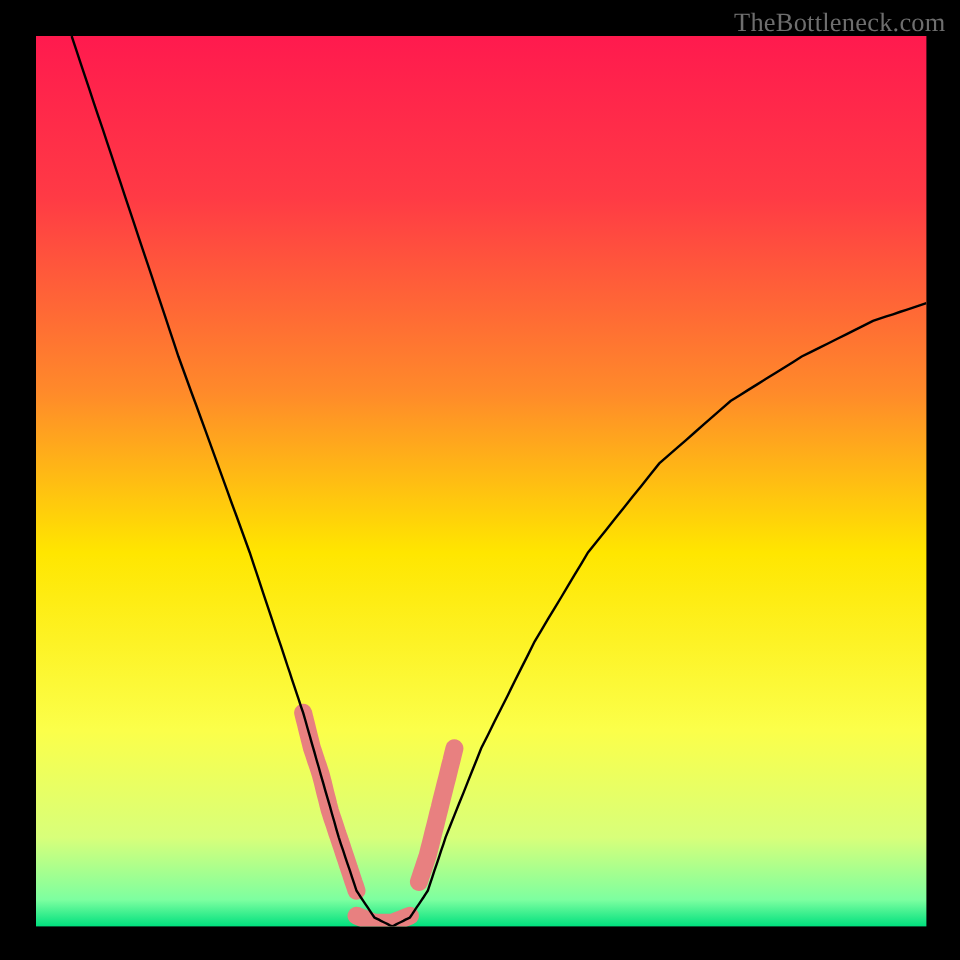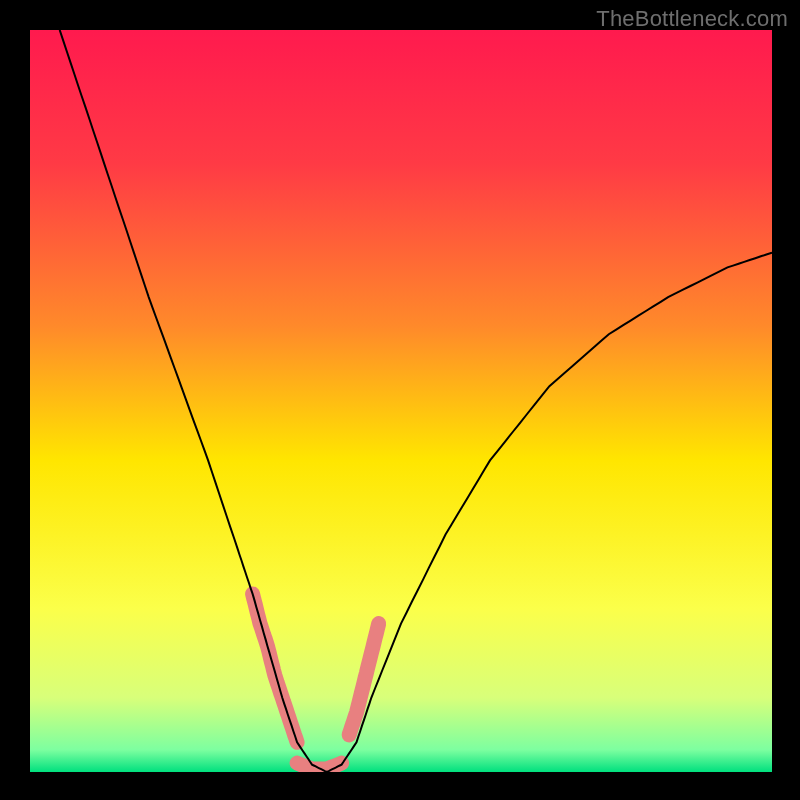--- a/index.html
+++ b/index.html
@@ -8,20 +8,21 @@
     width: 800px;
     height: 800px;
     background: #000;
     font-family: Arial, Helvetica, sans-serif;
     overflow: hidden;
   }
   .container {
     position: relative;
     width: 800px;
     height: 800px;
+    font-family: Liberation Serif, serif;
   }
   .watermark {
     position: absolute;
     top: 6px;
     right: 12px;
     color: #6e6e6e;
     font-size: 22px;
     font-weight: 500;
     letter-spacing: 0.2px;
     z-index: 3;

